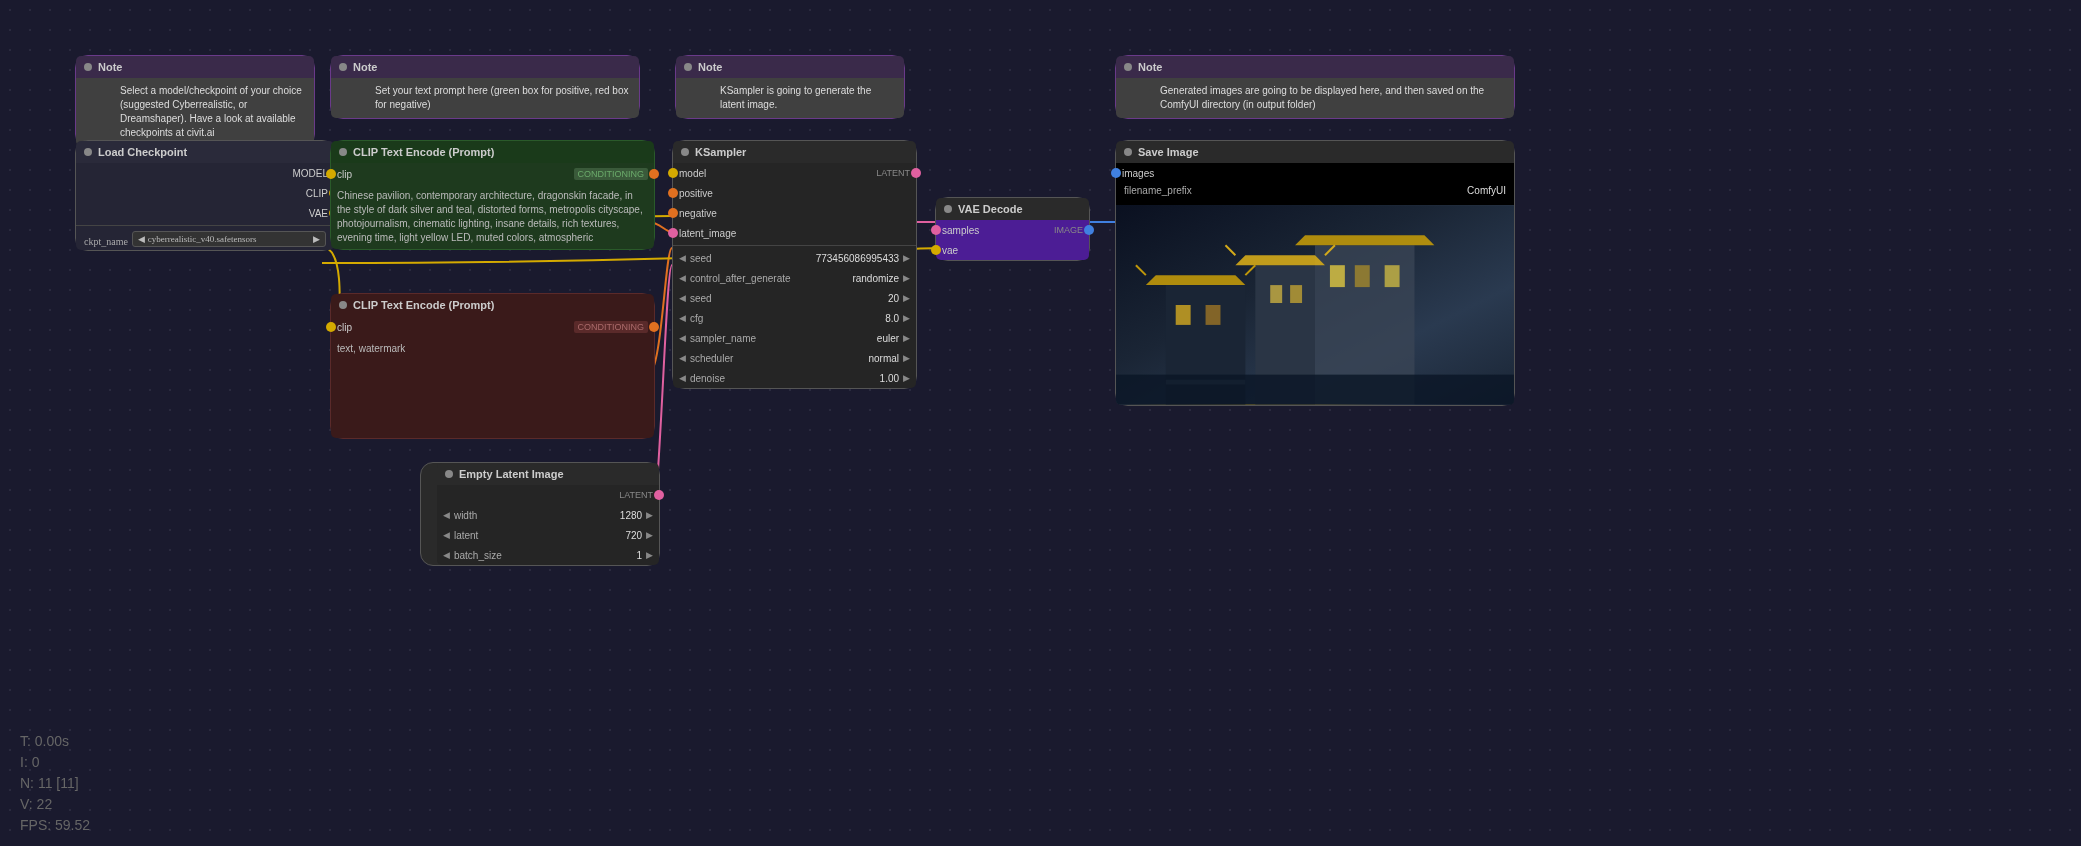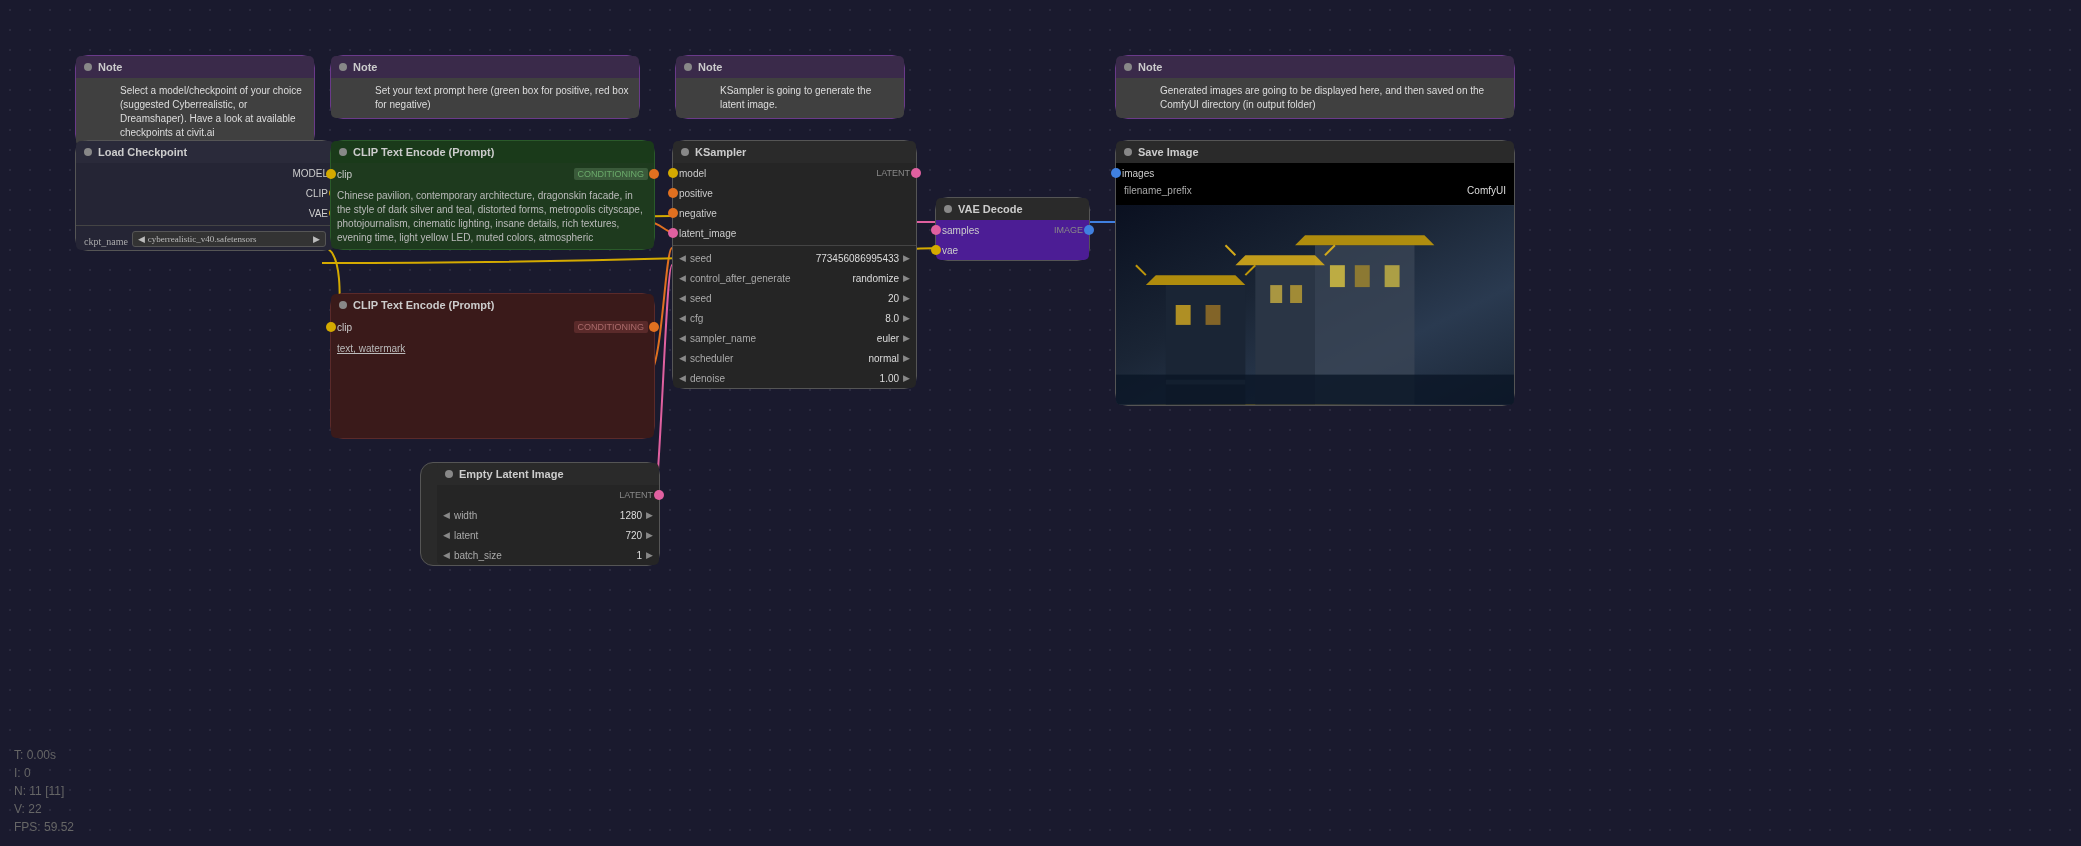--- a/index.html
+++ b/index.html
@@ -189,22 +189,22 @@
       position: absolute;
       top: 0; left: 0;
       width: 100%; height: 100%;
       pointer-events: none;
     }
 
     
     .status-bar {
       position: absolute;
       bottom: 10px;
-      left: 14px;
-      font-size: 12px;
+      left: 20px;
+      font-size: 14px;
       color: #666;
       line-height: 1.5;
       margin-top: 29px;
     }
 
     .image-preview {
       width: 100%;
       height: 200px;
       background: linear-gradient(135deg, #1a2030 0%, #2a3040 20%, #3a4050 40%, #c8a020 60%, #d4b030 80%, #2a3040 100%);
       border-radius: 0 0 5px 5px;
@@ -337,21 +337,21 @@
       <div class="node-dot"></div>
       <span>CLIP Text Encode (Prompt)</span>
     </div>
     <div class="clip-neg-body">
       <div class="clip-input-row">
         <div class="port-dot-left port-yellow"></div>
         <span>clip</span>
         <span class="conditioning-badge-neg">CONDITIONING</span>
         <div class="port-dot-right port-orange"></div>
       </div>
-      <div class="text-area-display" style="min-height:100px;text-decoration:underline;">text, watermark</div>
+      <div class="text-area-display" style="min-height:100px;">text, watermark</div>
     </div>
   </div>
 
   <div class="node ksampler-node" style="left:672px; top:140px; width:245px;">
     <div class="node-header">
       <div class="node-dot"></div>
       <span>KSampler</span>
     </div>
     <div class="ksampler-body">
 

